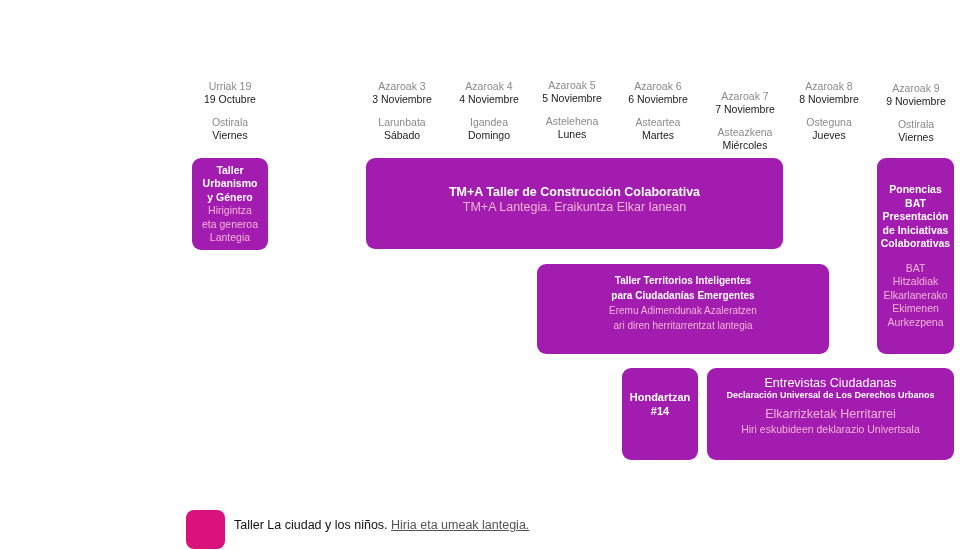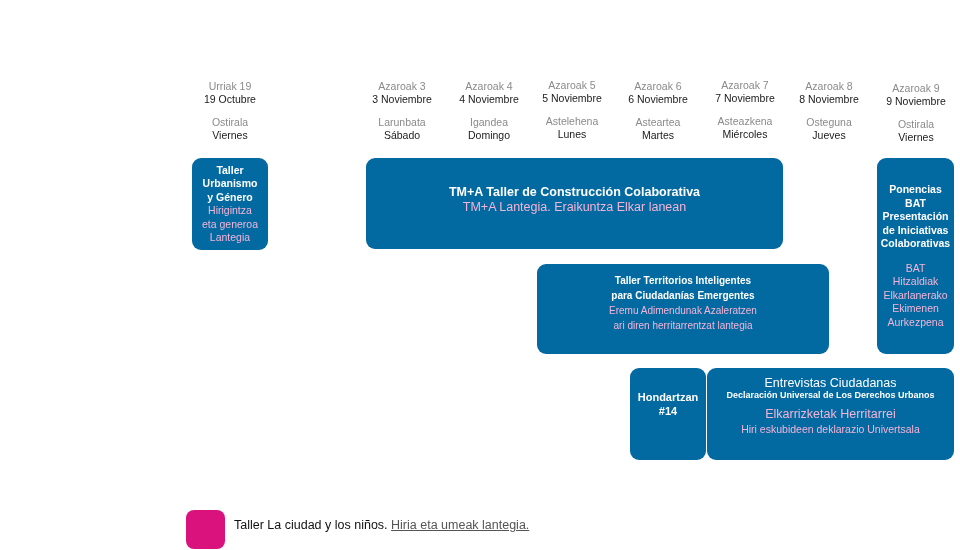--- a/index.html
+++ b/index.html
@@ -2,21 +2,21 @@
 <html><head>
 <meta charset="utf-8">
 <style>
   html, body { margin:0; padding:0; }
   body { width:960px; height:550px; background:#ffffff; position:relative; overflow:hidden;
          font-family:"Liberation Sans", sans-serif; }
   .day { position:absolute; text-align:center; width:100px; font-size:10.5px; line-height:13px; }
   .day .eu { color:#8a8a8a; display:block; }
   .day .es { color:#1a1a1a; display:block; }
   .day .gap { height:10px; }
-  .box { position:absolute; background:#0369a1; border-radius:9px; color:#fff; text-align:center;
+  .box { position:absolute; background:#a21caf; border-radius:9px; color:#fff; text-align:center;
          display:flex; flex-direction:column; justify-content:center; align-items:center; box-sizing:border-box; }
   .t-es { color:#ffffff; }
   .t-eu { color:#f4b4d7; }
   .legend-swatch { position:absolute; left:186px; top:510px; width:39px; height:39px; background:#d9127d; border-radius:8px; }
   .legend { position:absolute; left:234px; top:518px; }
   .legend .l1 { font-size:12.5px; color:#111; white-space:nowrap; }
   .legend .l1 .eu { color:#555;text-decoration:underline; }
   .legend .l2 { font-size:9px; color:#111; margin-top:2px; white-space:nowrap; }
   .legend .l2 .eu { color:#555; }
 </style>
@@ -51,21 +51,21 @@
   <span class="eu">Astelehena</span>
   <span class="es">Lunes</span>
 </div>
 <div class="day" style="left:608px; top:80px;">
   <span class="eu">Azaroak 6</span>
   <span class="es">6 Noviembre</span>
   <div class="gap"></div>
   <span class="eu">Asteartea</span>
   <span class="es">Martes</span>
 </div>
-<div class="day" style="left:695px; top:79px;">
+<div class="day" style="left:695px; top:90px;">
   <span class="eu">Azaroak 7</span>
   <span class="es">7 Noviembre</span>
   <div class="gap"></div>
   <span class="eu">Asteazkena</span>
   <span class="es">Miércoles</span>
 </div>
 <div class="day" style="left:779px; top:80px;">
   <span class="eu">Azaroak 8</span>
   <span class="es">8 Noviembre</span>
   <div class="gap"></div>
@@ -119,21 +119,21 @@
   <div class="t-es" style="font-weight:bold;">
     <div>Taller Territorios Inteligentes</div>
     <div>para Ciudadanías Emergentes</div>
   </div>
   <div class="t-eu">
     <div>Eremu Adimendunak Azaleratzen</div>
     <div>ari diren herritarrentzat lantegia</div>
   </div>
 </div>
 
-<div class="box" style="left:622px; top:368px; width:76px; height:92px; font-size:11px; line-height:14px; padding-bottom:20px;margin-left:8px;">
+<div class="box" style="left:622px; top:368px; width:76px; height:92px; font-size:11px; line-height:14px; padding-bottom:20px;">
   <div class="t-es" style="font-weight:bold;">
     <div>Hondartzan</div>
     <div>#14</div>
   </div>
 </div>
 
 <div class="box" style="left:707px; top:368px; width:247px; height:92px; padding-bottom:16px;">
   <div class="t-es" style="font-size:12.5px; line-height:14px;">Entrevistas Ciudadanas</div>
   <div class="t-es" style="font-size:9px; line-height:11px; font-weight:bold;">Declaración Universal de Los Derechos Urbanos</div>
   <div class="t-eu" style="font-size:12.5px; line-height:14px; margin-top:6px;">Elkarrizketak Herritarrei</div>

